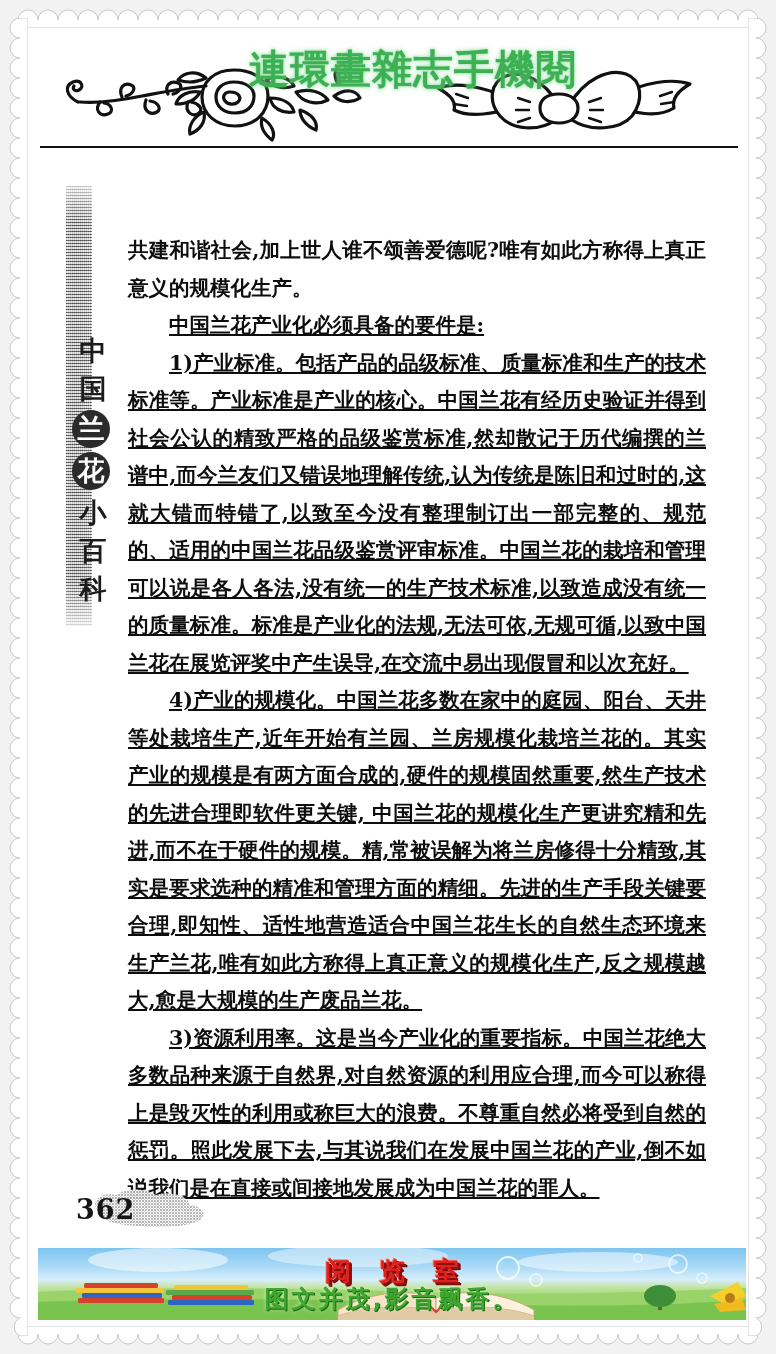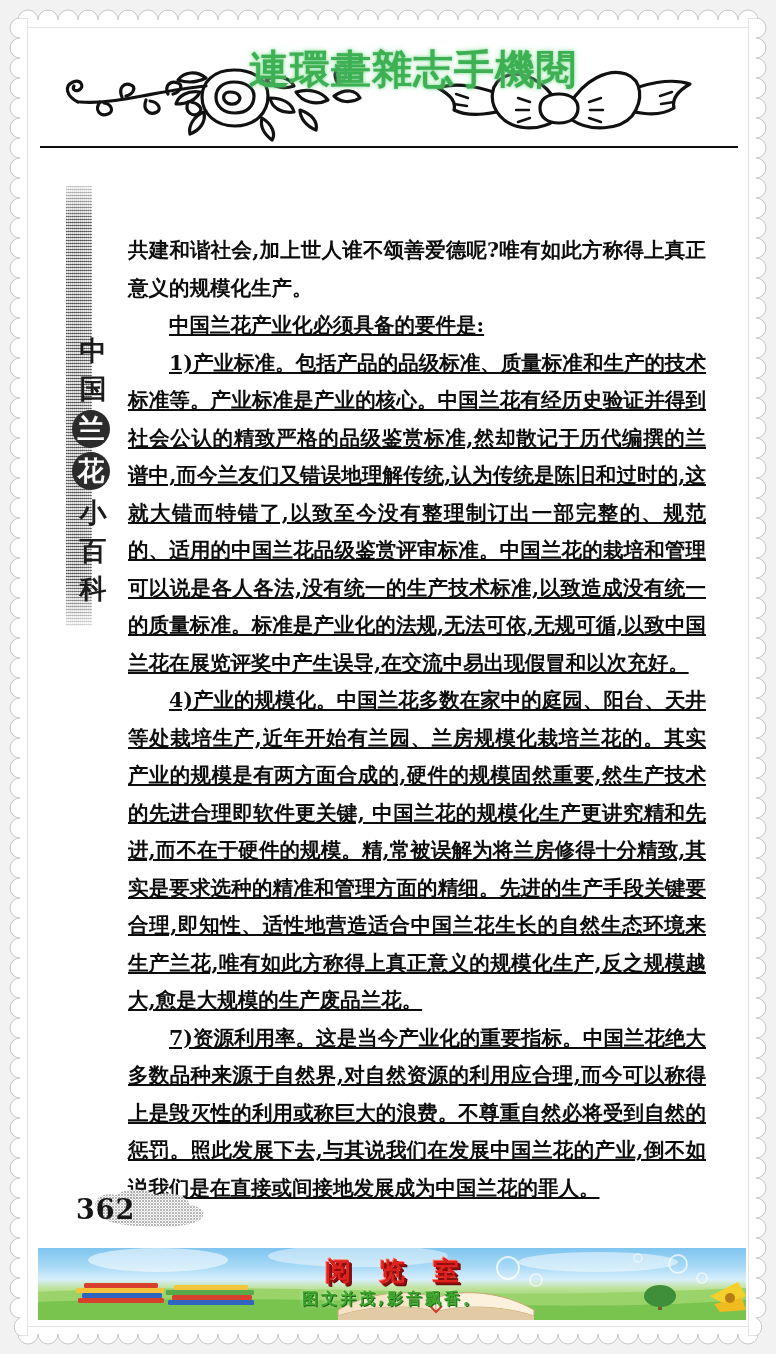--- a/index.html
+++ b/index.html
@@ -226,21 +226,21 @@
        0 0 5px rgba(255,255,255,0.45);
     z-index: 5;
   }
   #banner-sub-text {
     position: absolute;
     left: 0;
     top: 40px;
     width: 708px;
     text-align: center;
     font-family: "DejaVu Sans", "Liberation Sans", sans-serif;
-    font-size: 16px;
+    font-size: 24px;
     line-height: 22px;
     font-weight: 700;
     letter-spacing: 3px;
     color: #3fa82f;
     text-shadow: 1px 1px 0 #1d6615, 0 0 4px rgba(255,255,255,0.55);
     z-index: 5;
   }
   .banner-art { position: absolute; z-index: 2; }
 </style>
 </head>
@@ -309,21 +309,21 @@
   <div class="spine-char" style="top:310px">小</div>
   <div class="spine-char" style="top:348px">百</div>
   <div class="spine-char" style="top:386px">科</div>
 </div>
 
 <div id="article">
   <p>共建和谐社会,加上世人谁不颂善爱德呢?唯有如此方称得上真正意义的规模化生产。</p>
   <p class="indent">中国兰花产业化必须具备的要件是:</p>
   <p class="indent">1)产业标准。包括产品的品级标准、质量标准和生产的技术标准等。产业标准是产业的核心。中国兰花有经历史验证并得到社会公认的精致严格的品级鉴赏标准,然却散记于历代编撰的兰谱中,而今兰友们又错误地理解传统,认为传统是陈旧和过时的,这就大错而特错了,以致至今没有整理制订出一部完整的、规范的、适用的中国兰花品级鉴赏评审标准。中国兰花的栽培和管理可以说是各人各法,没有统一的生产技术标准,以致造成没有统一的质量标准。标准是产业化的法规,无法可依,无规可循,以致中国兰花在展览评奖中产生误导,在交流中易出现假冒和以次充好。</p>
   <p class="indent">4)产业的规模化。中国兰花多数在家中的庭园、阳台、天井等处栽培生产,近年开始有兰园、兰房规模化栽培兰花的。其实产业的规模是有两方面合成的,硬件的规模固然重要,然生产技术的先进合理即软件更关键, 中国兰花的规模化生产更讲究精和先进,而不在于硬件的规模。精,常被误解为将兰房修得十分精致,其实是要求选种的精准和管理方面的精细。先进的生产手段关键要合理,即知性、适性地营造适合中国兰花生长的自然生态环境来生产兰花,唯有如此方称得上真正意义的规模化生产,反之规模越大,愈是大规模的生产废品兰花。</p>
-  <p class="indent">7)资源利用率。这是当今产业化的重要指标。中国兰花绝大多数品种来源于自然界,对自然资源的利用应合理,而今可以称得上是毁灭性的利用或称巨大的浪费。不尊重自然必将受到自然的惩罚。照此发展下去,与其说我们在发展中国兰花的产业,倒不如说我们是在直接或间接地发展成为中国兰花的罪人。</p>
+  <p class="indent">3)资源利用率。这是当今产业化的重要指标。中国兰花绝大多数品种来源于自然界,对自然资源的利用应合理,而今可以称得上是毁灭性的利用或称巨大的浪费。不尊重自然必将受到自然的惩罚。照此发展下去,与其说我们在发展中国兰花的产业,倒不如说我们是在直接或间接地发展成为中国兰花的罪人。</p>
 </div>
 
 <div id="page-number-wrap">
   <svg id="page-number-blob" viewBox="0 0 140 40">
     <defs>
       <pattern id="noiseDots" width="3" height="3" patternUnits="userSpaceOnUse">
         <rect width="3" height="3" fill="#ffffff"></rect>
         <circle cx="1" cy="1" r="0.9" fill="#8d8d8d"></circle>
         <circle cx="2.4" cy="2.3" r="0.55" fill="#b4b4b4"></circle>
       </pattern>

